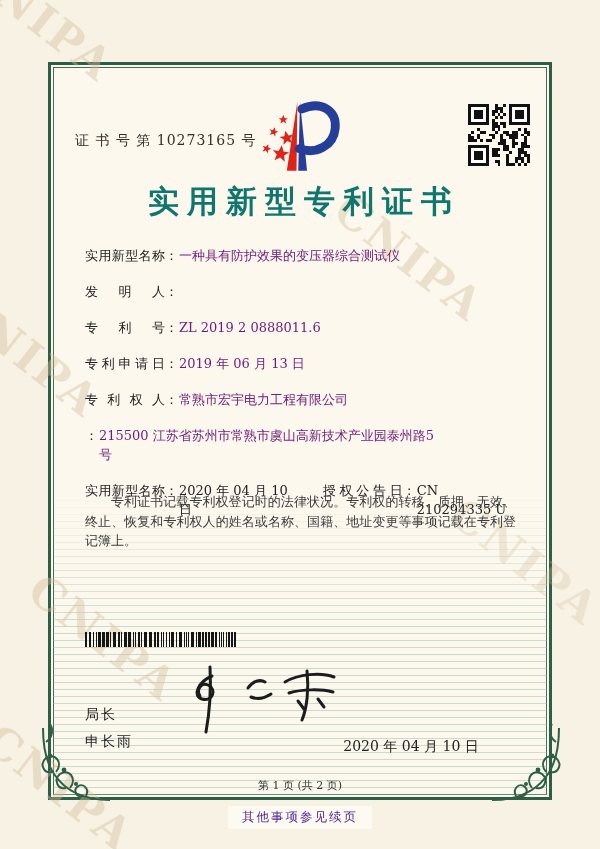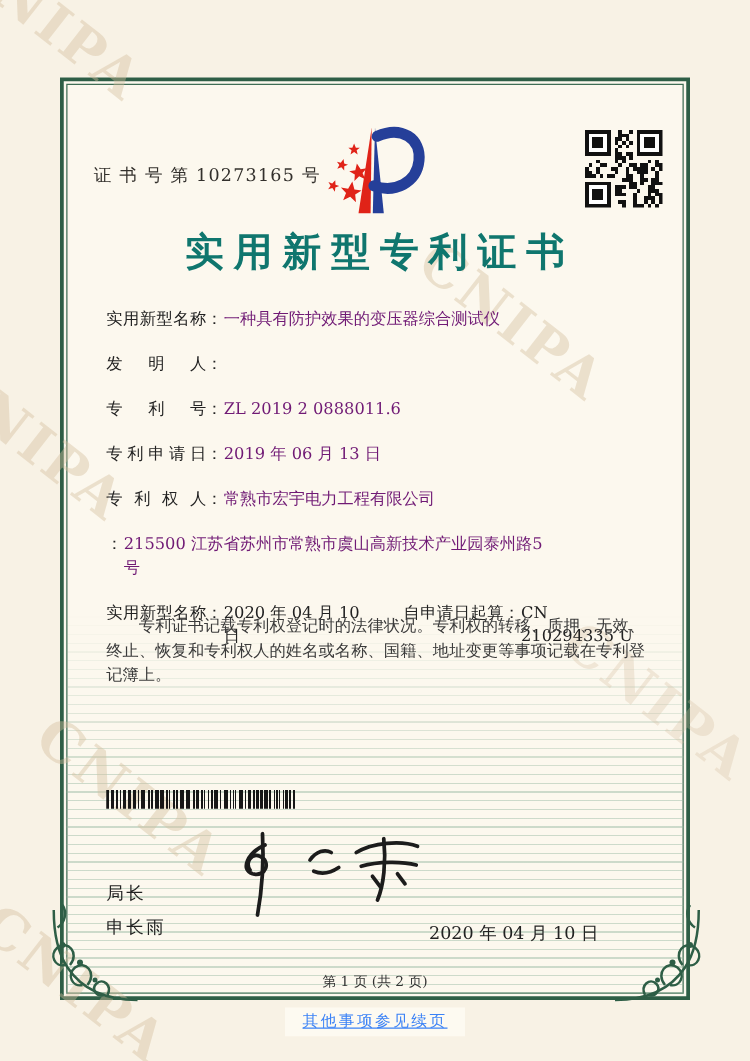--- a/index.html
+++ b/index.html
@@ -92,21 +92,21 @@
   }
   .page-info {
     position:absolute; left:0; right:0; top:778px;
     text-align:center; font-size:11px; color:#333;
   }
   .footer-note {
     position:absolute; left:0; right:0; top:806px; text-align:center;
   }
   .footer-note span {
     display:inline-block; background:#fdfaf1; padding:3px 14px;
-    font-size:12.5px; letter-spacing:2px; color:#3b82f6;text-decoration:underline;
+    font-size:12.5px; letter-spacing:2px; color:#4c1d95;
   }
 
   .corner { position:absolute; z-index:5; pointer-events:none; }
   .corner-bl { left:40px;  top:712px; }
   .corner-br { left:490px; top:712px; transform:scaleX(-1); }
 </style>
 </head>
 <body>
 
 <div class="page">
@@ -304,21 +304,21 @@
       </div>
       <div class="frow">
           <span class="fcolon">：</span>
         <span class="fvalue">215500 江苏省苏州市常熟市虞山高新技术产业园泰州路5号</span>
       </div>
       <div class="grant-row">
         <span class="flabel w5">实用新型名称</span>
           <span class="fcolon">：</span>
         <span>2020 年 04 月 10 日</span>
         <span class="grant-col2">
-          <span class="flabel w5">自申请日起算</span>
+          <span class="flabel w5">授权公告日</span>
             <span class="fcolon">：</span>
           <span>CN 210294335 U</span>
         </span>
       </div>
     </div>
 
     <div class="paras">
       <p>专利证书记载专利权登记时的法律状况。专利权的转移、质押、无效、终止、恢复和专利权人的姓名或名称、国籍、地址变更等事项记载在专利登记簿上。</p>
     </div>
 

